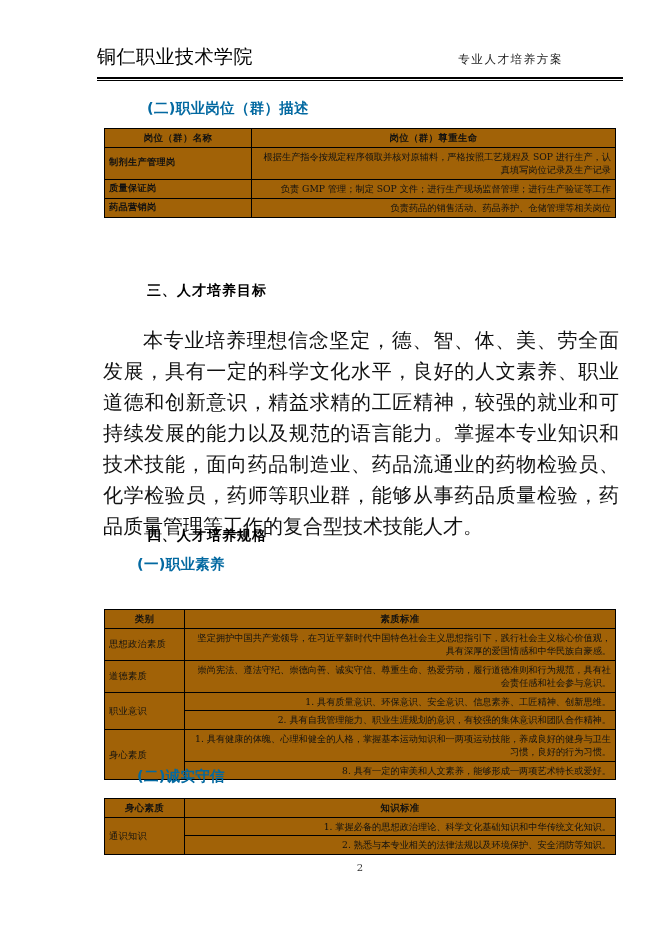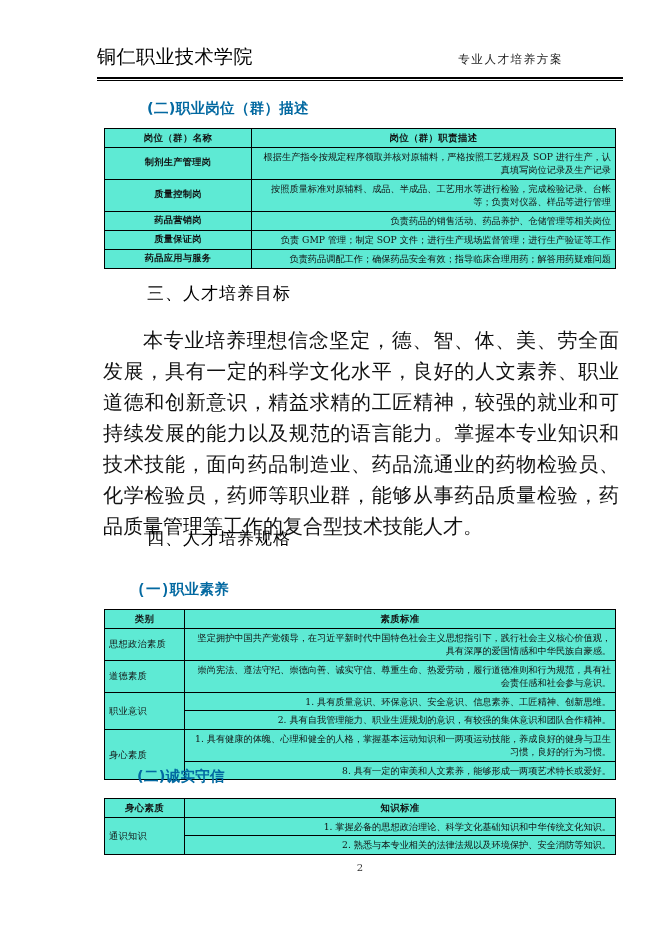--- a/index.html
+++ b/index.html
@@ -66,22 +66,22 @@
     font-family: "DejaVu Sans", "Liberation Sans", sans-serif;
     font-weight: bold;
     font-size: 14.5px;
     letter-spacing: 0.3px;
     color: #0369a1;
     white-space: nowrap;
   }
   .h-major {
     position: absolute;
     font-family: "DejaVu Sans", "Liberation Sans", sans-serif;
-    font-weight: normal;
-    font-size: 17px;
+    font-weight: bold;
+    font-size: 14px;
     letter-spacing: 1px;
     color: #000;
     white-space: nowrap;
   }
 
   
   .body-para {
     position: absolute;
     font-family: "DejaVu Serif", "Liberation Serif", serif;
     font-size: 20px;
@@ -91,41 +91,40 @@
     text-indent: 2em;
     color: #111;
   }
 
   
   table.doc-table {
     position: absolute;
     border-collapse: collapse;
     table-layout: fixed;
     font-family: "DejaVu Serif", "Liberation Serif", serif;
-    background: #5eead4;
+    background: #a16207;
   }
   table.doc-table td,
   table.doc-table th {
     border: 1px solid #000;
     padding: 2px 4px;
     vertical-align: middle;
     font-size: 9.2px;
     line-height: 13.5px;
     color: #111;
     box-sizing: border-box;
   }
   table.doc-table th {
     text-align: center;
     font-weight: bold;
     font-family: "DejaVu Sans", "Liberation Sans", sans-serif;
     font-size: 9.4px;
     letter-spacing: 0.4px;
   }
   td.cat-cell {
-    text-align: center;
     font-weight: bold;
     font-family: Liberation Serif, serif;
     font-size: 9.4px;
     letter-spacing: 0.3px;
   }
   td.cat-cell-plain {
     text-align: left;
     font-family: "DejaVu Serif", "Liberation Serif", serif;
     font-size: 9.4px;
     letter-spacing: 0.3px;
@@ -163,54 +162,46 @@
   <div class="h-sub" style="left:118px; top:99px;">(二)职业岗位（群）描述</div>
 
   <table class="doc-table" id="job-table" style="left:75px; top:128px; width:511px;">
     <colgroup>
       <col style="width:147px;">
       <col style="width:364px;">
     </colgroup>
     <thead>
       <tr>
         <th>岗位（群）名称</th>
-        <th>岗位（群）职责描述</th>
+        <th>岗位（群）尊重生命</th>
       </tr>
     </thead>
     <tbody>
       <tr>
         <td class="cat-cell" style="height:29px;">制剂生产管理岗</td>
         <td class="desc-cell">根据生产指令按规定程序领取并核对原辅料，严格按照工艺规程及 SOP 进行生产，认真填写岗位记录及生产记录</td>
       </tr>
       <tr>
-        <td class="cat-cell" style="height:29px;">质量控制岗</td>
-        <td class="desc-cell">按照质量标准对原辅料、成品、半成品、工艺用水等进行检验，完成检验记录、台帐等；负责对仪器、样品等进行管理</td>
+        <td class="cat-cell" style="height:19px;">质量保证岗</td>
+        <td class="desc-cell">负责 GMP 管理；制定 SOP 文件；进行生产现场监督管理；进行生产验证等工作</td>
       </tr>
       <tr>
         <td class="cat-cell" style="height:19px;">药品营销岗</td>
         <td class="desc-cell">负责药品的销售活动、药品养护、仓储管理等相关岗位</td>
       </tr>
-      <tr>
-        <td class="cat-cell" style="height:19px;">质量保证岗</td>
-        <td class="desc-cell">负责 GMP 管理；制定 SOP 文件；进行生产现场监督管理；进行生产验证等工作</td>
-      </tr>
-      <tr>
-        <td class="cat-cell" style="height:19px;">药品应用与服务</td>
-        <td class="desc-cell">负责药品调配工作；确保药品安全有效；指导临床合理用药；解答用药疑难问题</td>
-      </tr>
     </tbody>
   </table>
 
   <div class="h-major" style="left:118px; top:282px;">三、人才培养目标</div>
 
   <div class="body-para" style="left:74px; top:325px; width:516px;">本专业培养理想信念坚定，德、智、体、美、劳全面发展，具有一定的科学文化水平，良好的人文素养、职业道德和创新意识，精益求精的工匠精神，较强的就业和可持续发展的能力以及规范的语言能力。掌握本专业知识和技术技能，面向药品制造业、药品流通业的药物检验员、化学检验员，药师等职业群，能够从事药品质量检验，药品质量管理等工作的复合型技术技能人才。</div>
 
   <div class="h-major" style="left:118px; top:527px;">四、人才培养规格</div>
 
-  <div class="h-sub" style="left:108px; top:580px;font-family:Liberation Mono, monospace;">(一)职业素养</div>
+  <div class="h-sub" style="left:108px; top:555px;">(一)职业素养</div>
 
   <table class="doc-table" id="quality-table" style="left:75px; top:609px; width:511px;">
     <colgroup>
       <col style="width:80px;">
       <col style="width:431px;">
     </colgroup>
     <thead>
       <tr>
         <th>类别</th>
         <th>素质标准</th>

